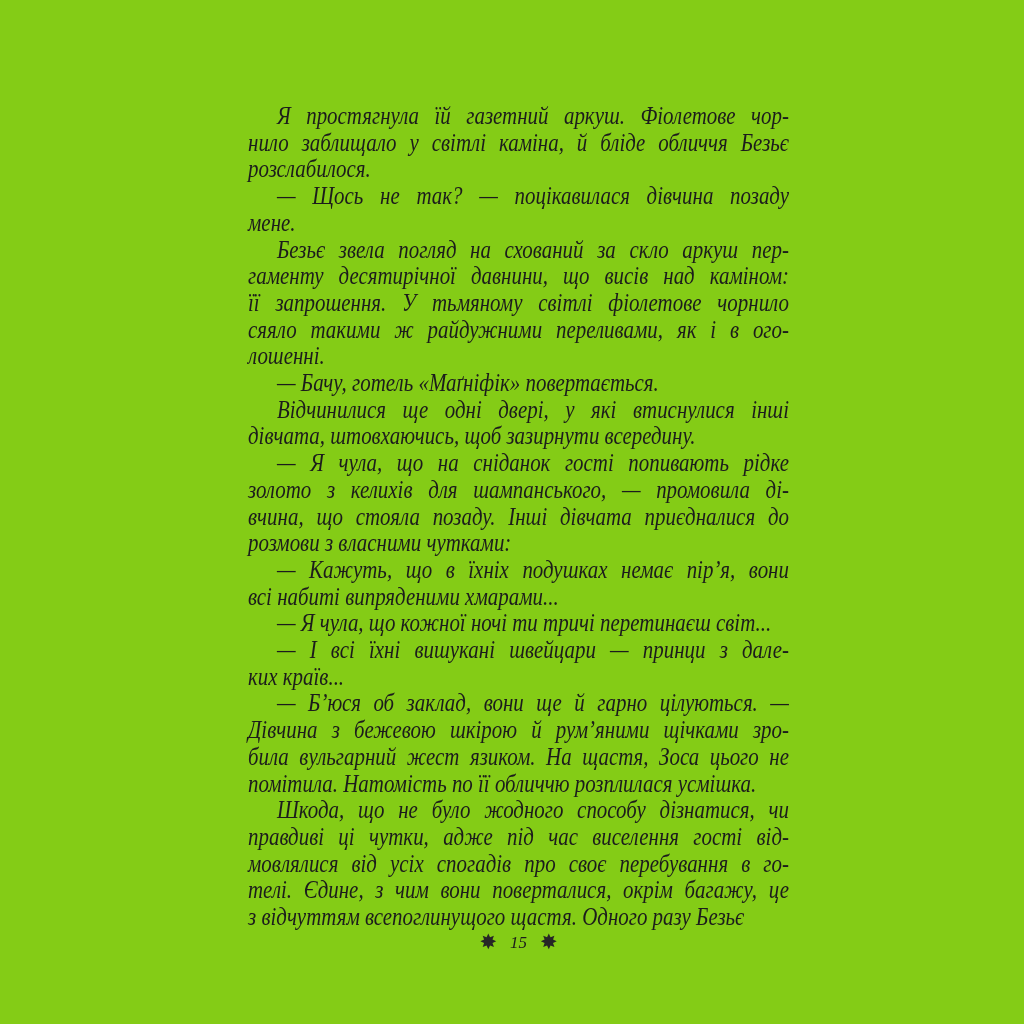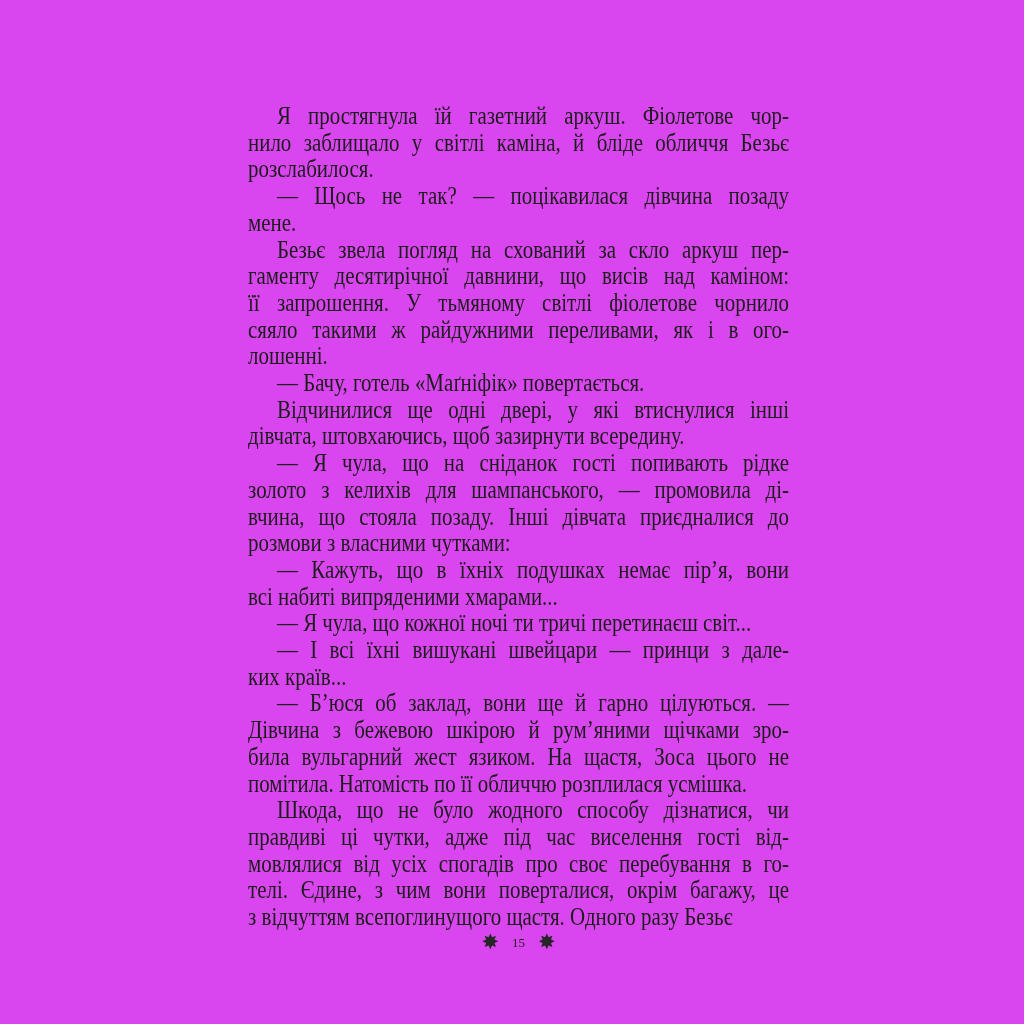--- a/index.html
+++ b/index.html
@@ -11,21 +11,22 @@
     height: 1024px;
     background: #ffffff;
     position: relative;
     overflow: hidden;
     font-family: "Liberation Serif", "DejaVu Serif", serif;
     color: #1c1c1c;
   }
   .book-page {
     position: absolute;
     inset: 0;
-    background: #d946ef;
+    background: #84cc16;
+    font-style: italic;
   }
   .text-block {
     position: absolute;
     left: 248px;
     top: 103px;
     width: 672px;
     transform: scaleX(0.805);
     transform-origin: 0 0;
     font-size: 26px;
     line-height: 26.7px;
@@ -57,21 +58,21 @@
     align-items: center;
     gap: 13px;
   }
   .star-ornament {
     font-size: 21px;
     line-height: 1;
     color: #262626;
     font-family: "DejaVu Sans", sans-serif;
   }
   .page-number {
-    font-size: 13px;
+    font-size: 17px;
     line-height: 1;
     color: #1c1c1c;
     font-family: "Liberation Serif", "DejaVu Serif", serif;
   }
 </style>
 </head>
 <body>
 
 <div class="book-page">
 

